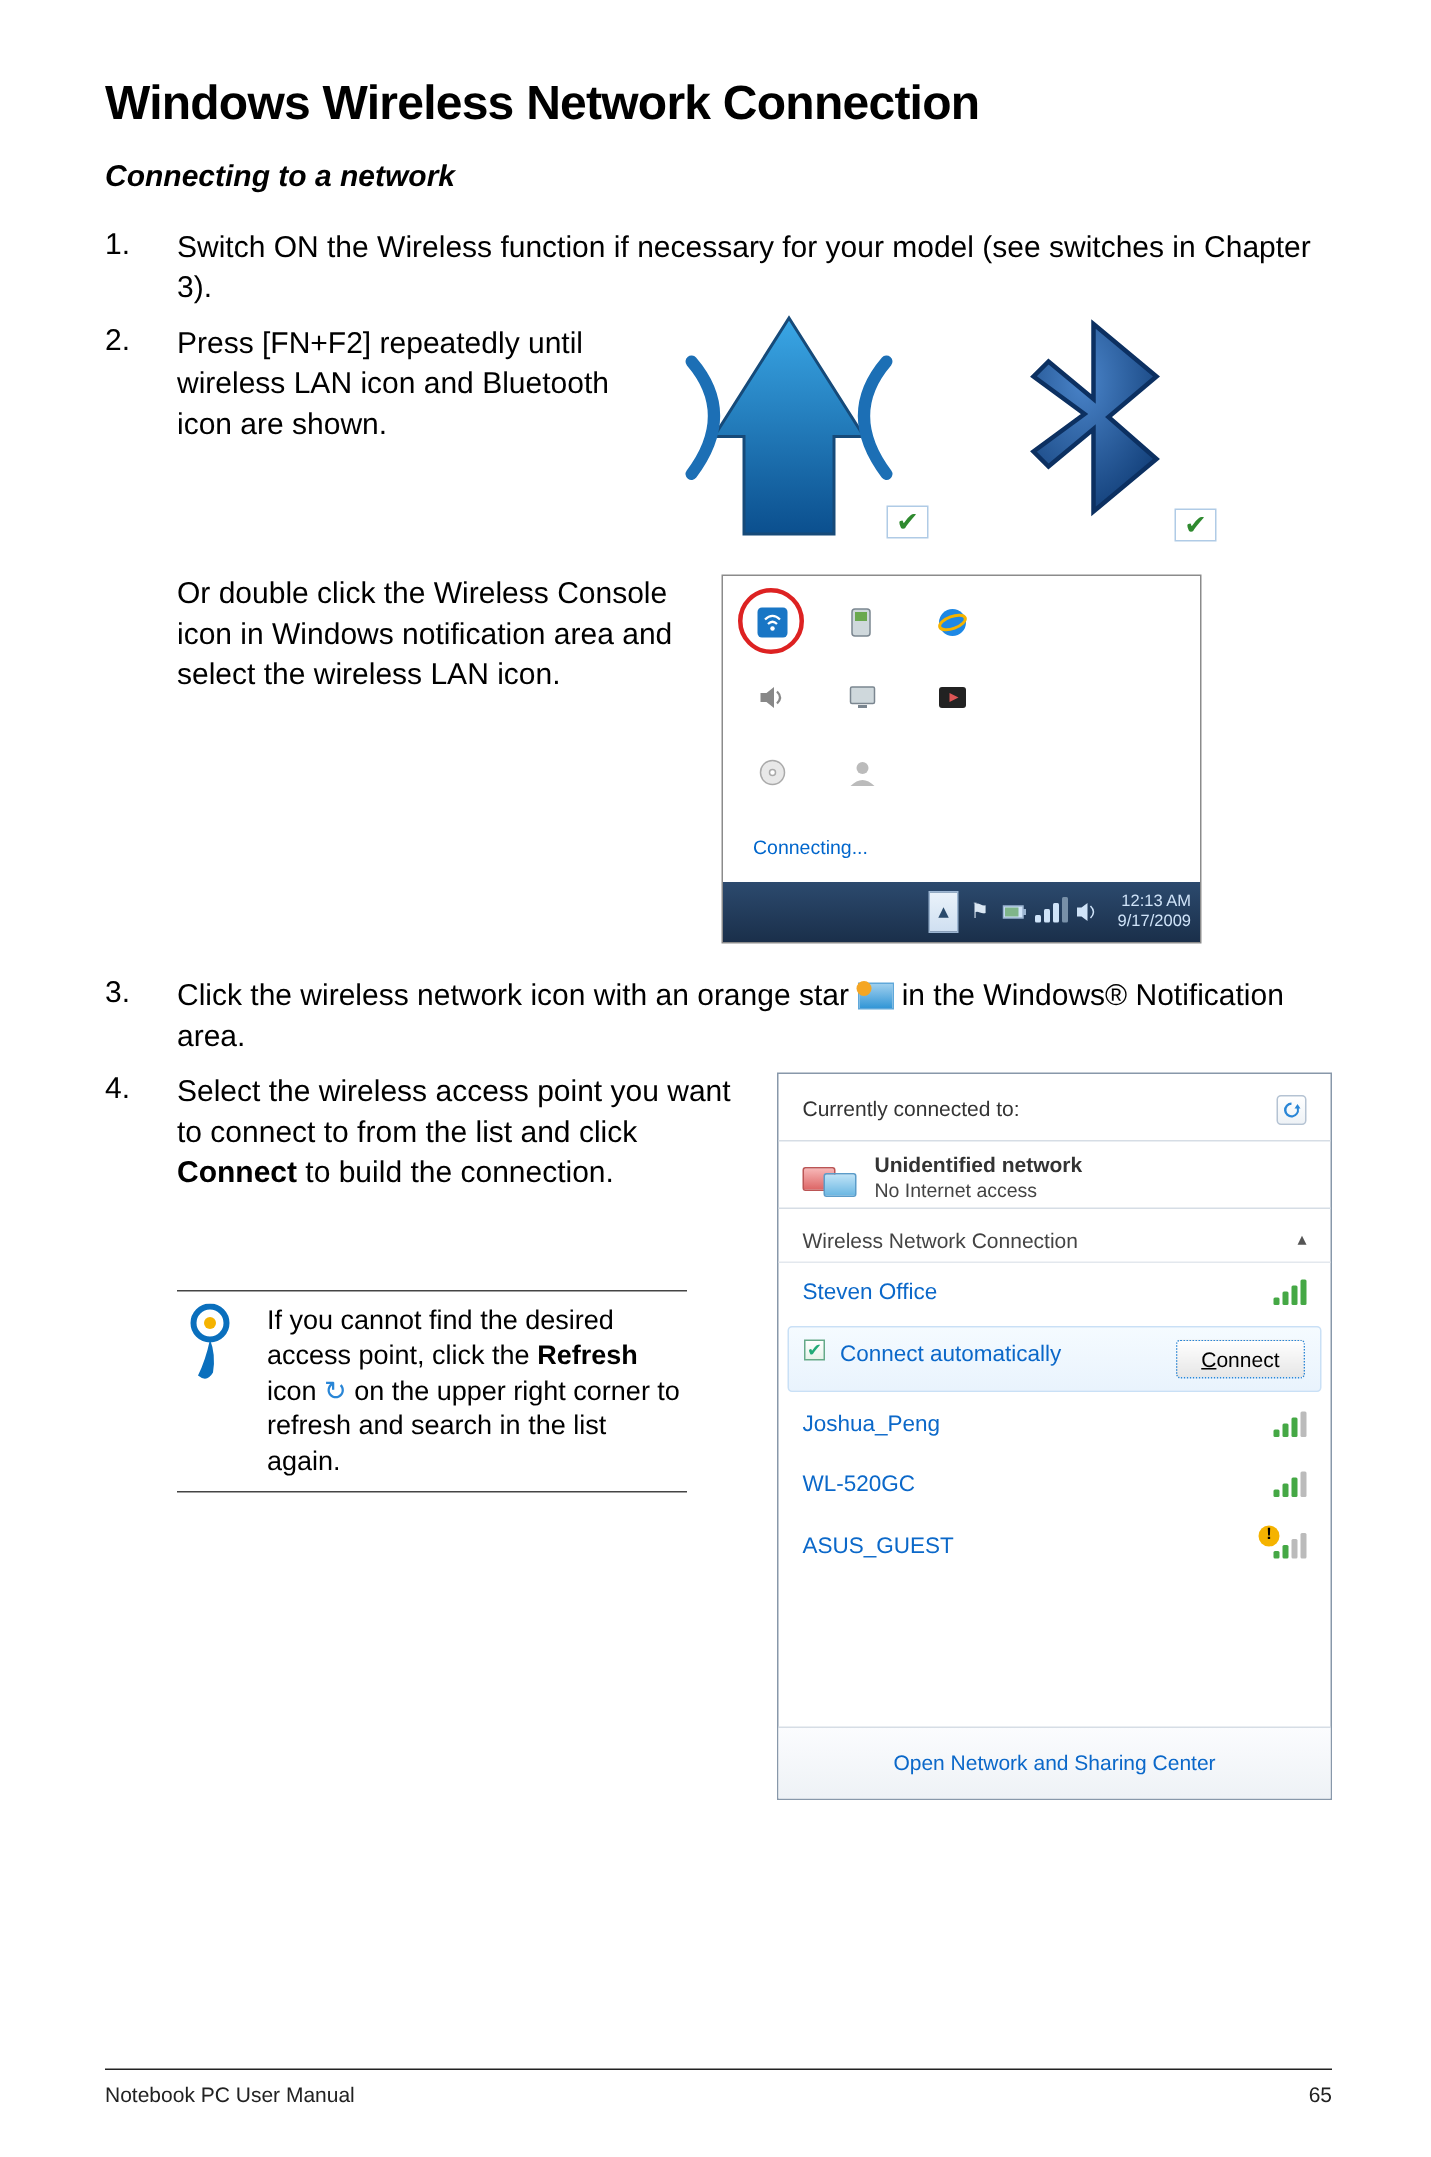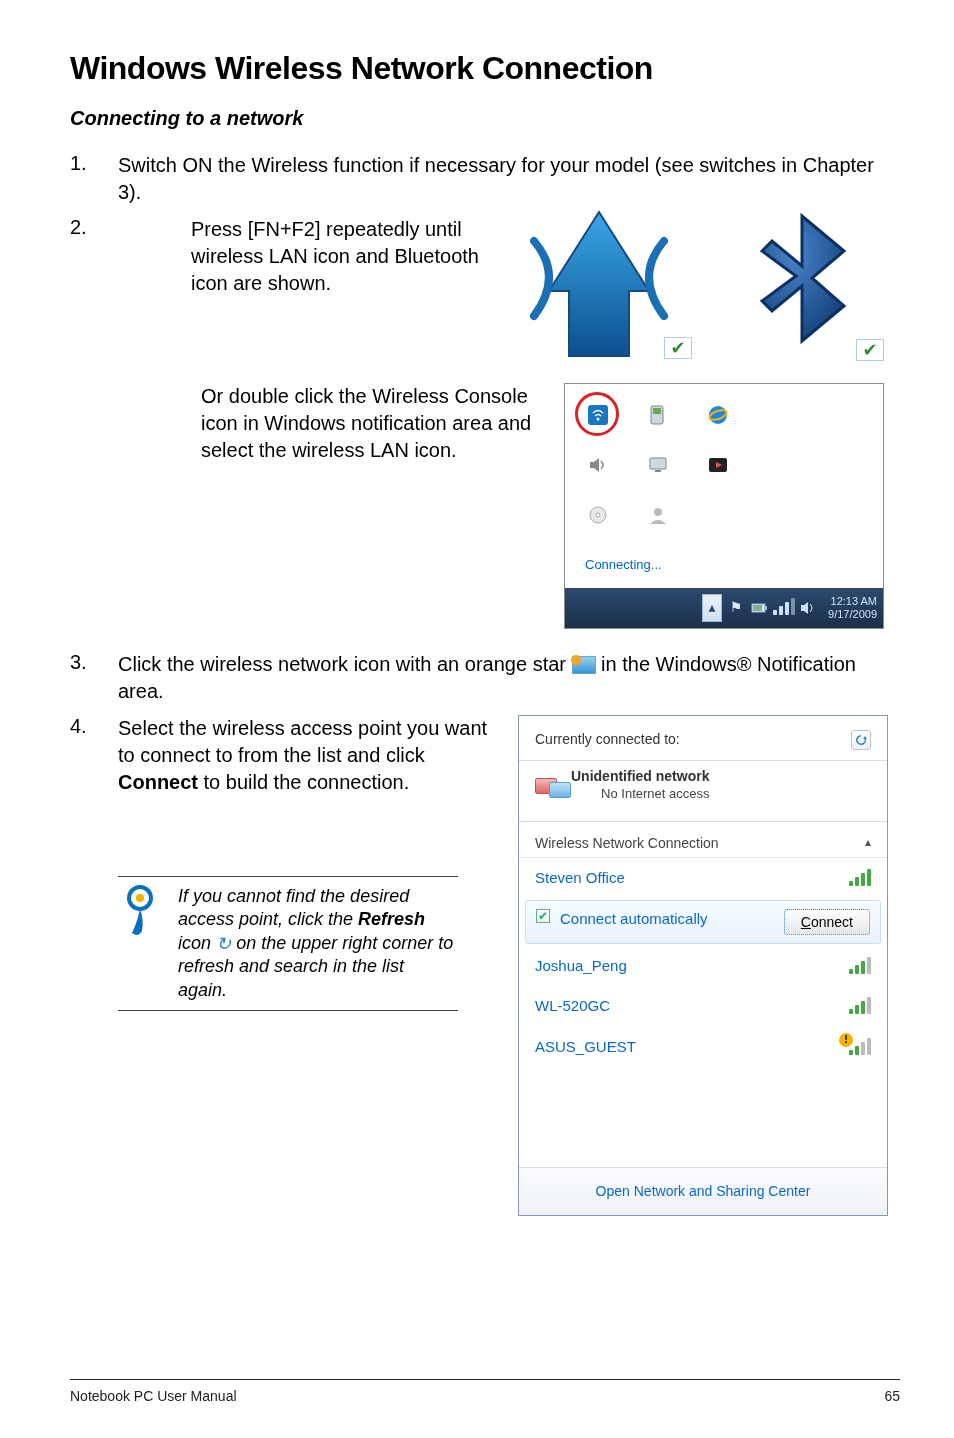--- a/index.html
+++ b/index.html
@@ -38,21 +38,20 @@
   }
   .step-body {
     flex: 1;
     font-size: 20px;
     line-height: 1.35;
   }
   .step-row {
     display: flex;
     align-items: flex-start;
     gap: 18px;
-    justify-content: flex-end;
   }
   .step-text {
     flex: 1;
   }
   .img-icons {
     display: flex;
     gap: 30px;
     align-items: center;
     margin-top: -10px;
   }
@@ -147,31 +146,32 @@
     align-items:flex-start;
     border-bottom:1px solid #d6dde5;
   }
   .fly-refresh {
     width:20px; height:20px; border:1px solid #b5c3d3; border-radius:3px;
     display:flex; align-items:center; justify-content:center;
     color:#2a86d6; font-size:14px; background:linear-gradient(#fff,#eef2f6);
   }
   .fly-net {
     display:flex;
-    padding: 6px 16px 18px 16px;
+    gap:12px;
+    padding: 6px 16px 2px 16px;
     border-bottom:1px solid #d6dde5;
     align-items:center;
   }
   .fly-net-icon {
     width:36px; height:26px; position:relative;
   }
   .fly-net-icon:before { content:""; position:absolute; left:0; top:6px; width:20px; height:14px; background:linear-gradient(#f7b7b7,#d66); border:1px solid #b55; border-radius:2px; }
   .fly-net-icon:after { content:""; position:absolute; right:0; bottom:0; width:20px; height:14px; background:linear-gradient(#bfe3f7,#6bb7e2); border:1px solid #5b9cc9; border-radius:2px; }
   .fly-net-t .t1 { font-weight:700; }
-  .fly-net-t .t2 { font-size:13px; color:#444;text-align:right; }
+  .fly-net-t .t2 { font-size:13px; color:#444; }
   .fly-section-hdr {
     padding: 12px 16px 4px 16px;
     border-bottom:1px solid #e3e8ee;
     font-size:14px;
     color:#444;
     display:flex;
     justify-content:space-between;
   }
   .up-caret { color:#555; font-size:12px; }
   .fly-item {
@@ -219,21 +219,21 @@
   .fly-bottom {
     border-top:1px solid #d6dde5;
     padding: 14px 0;
     text-align:center;
     color:#0b68c9;
     background:linear-gradient(#fbfcfe,#eef2f6);
   }
   .footer {
     position:absolute;
     bottom: 34px;
-    left:70px; right:54px;
+    left:70px; right:66px;
     display:flex;
     justify-content:space-between;
     font-size:14px;
     border-top:1px solid #222;
     padding-top:8px;
     color:#222;
   }
   .checkbox {
     width:14px; height:14px; border:1px solid #6a8; background:linear-gradient(#fff,#e8f3ea); display:inline-flex; align-items:center; justify-content:center; color:#2a7; font-size:12px;
   }
@@ -463,21 +463,21 @@
               <span></span>
             </span>
         </div>
         <div class="fly-spacer"></div>
         <div class="fly-bottom">Open Network and Sharing Center</div>
       </div>
     </div>
   </div>
 </div>
 
-<div class="note-row" style="margin-top:-350px;font-style:italic;">
+<div class="note-row" style="margin-top:-350px;">
   <div class="note-icon">
     <svg width="44" height="58" viewBox="0 0 44 58">
       <circle cx="22" cy="13" r="11" fill="none" stroke="#0a6fbd" stroke-width="4"></circle>
       <circle cx="22" cy="13" r="4" fill="#f5b300"></circle>
       <path d="M22 24 q-3 14 -8 24 q6 5 10 -2 q2 -12 -2 -22" fill="#0a6fbd"></path>
     </svg>
   </div>
   <div>
     <span>If you cannot find the desired access point, click the </span><b>Refresh</b><span> icon </span><span class="refresh-icon">↻</span><span> on the upper right corner to refresh and search in the list again.</span>
   </div>

